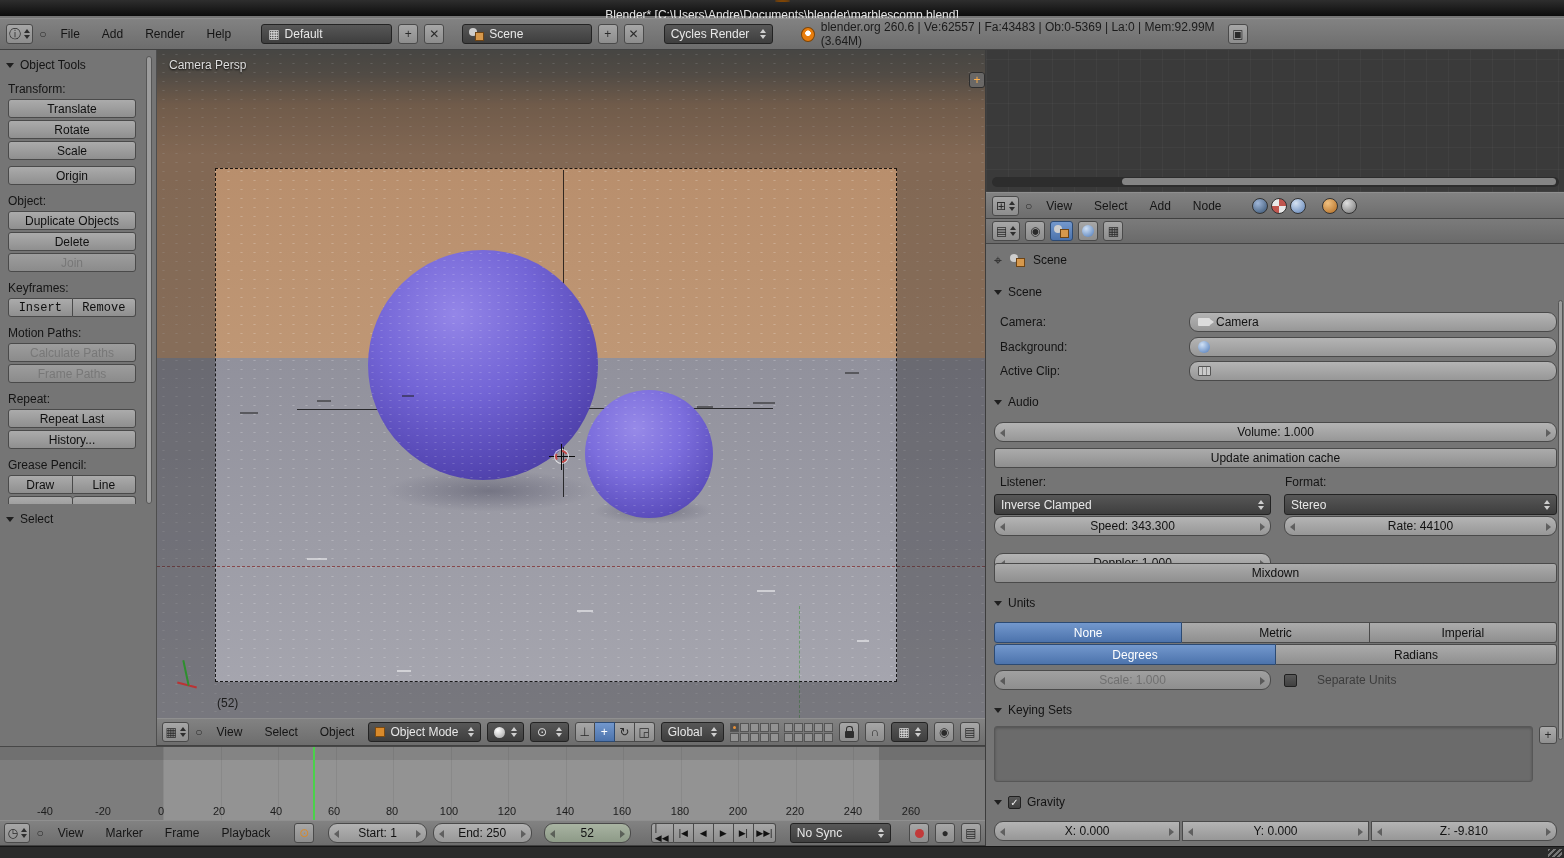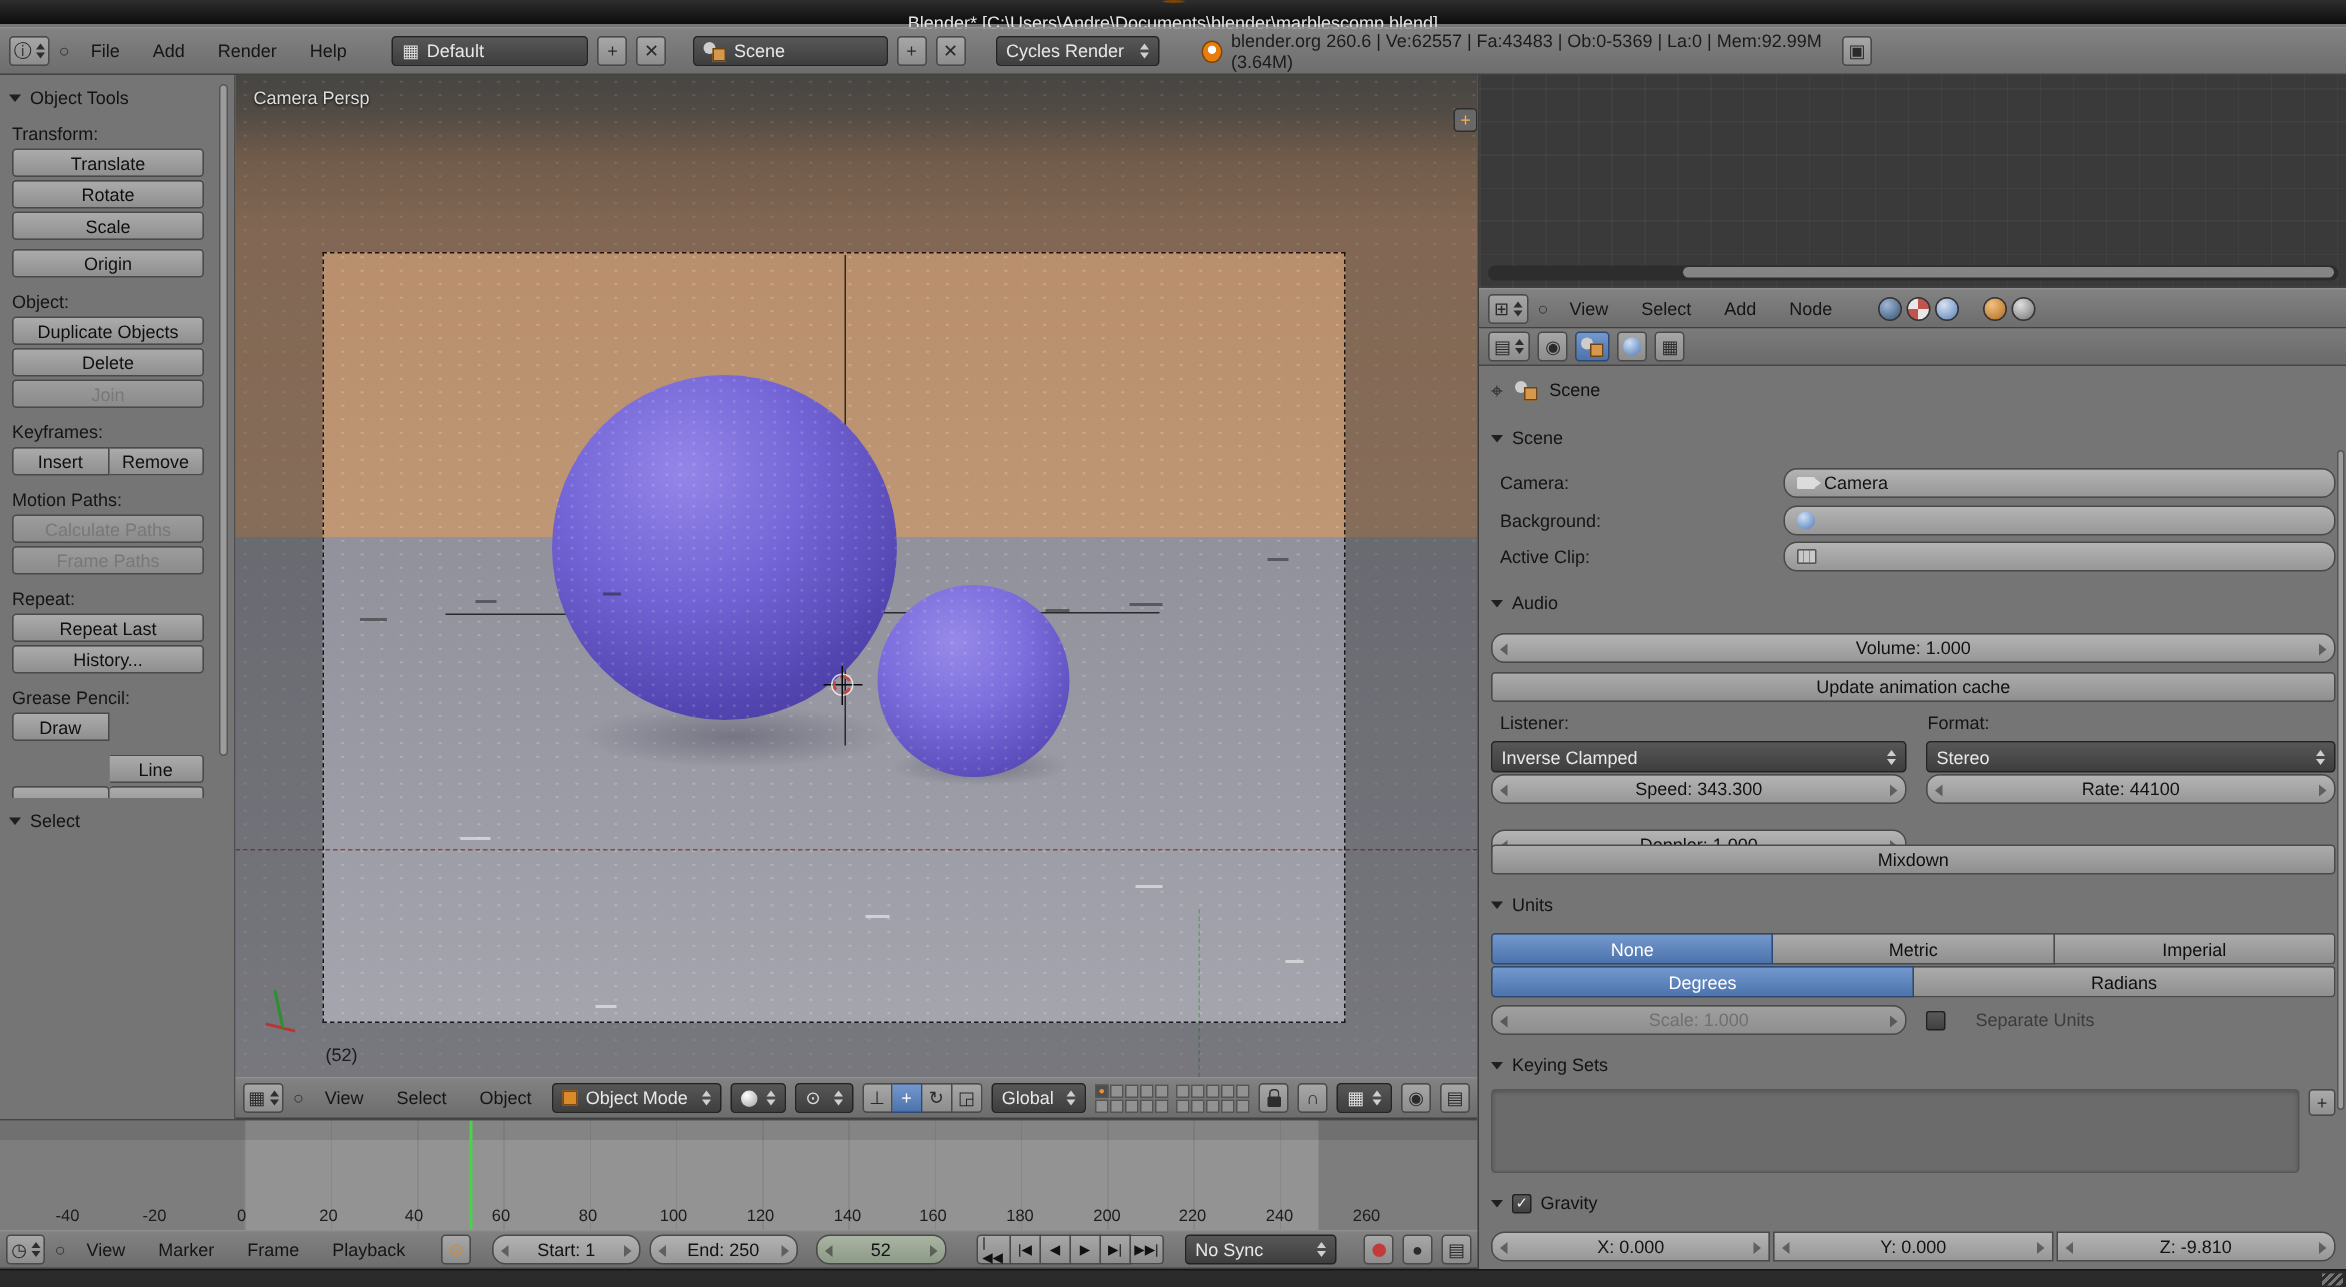--- a/index.html
+++ b/index.html
@@ -187,37 +187,37 @@
     <div class="light-btn" style="width:128px;margin:0 0 2px 4px;">Rotate</div>
     <div class="light-btn" style="width:128px;margin:0 0 6px 4px;">Scale</div>
     <div class="light-btn" style="width:128px;margin:0 0 2px 4px;">Origin</div>
 
     <div class="flabel" style="margin:9px 0 3px 4px;">Object:</div>
     <div class="light-btn" style="width:128px;margin:0 0 2px 4px;">Duplicate Objects</div>
     <div class="light-btn" style="width:128px;margin:0 0 2px 4px;">Delete</div>
     <div class="light-btn disabled" style="width:128px;margin:0 0 2px 4px;">Join</div>
 
     <div class="flabel" style="margin:9px 0 3px 4px;">Keyframes:</div>
-    <div style="display:flex;margin-left:4px;width:128px;">
+    <div style="display:flex;margin-left:4px;width:128px;font-family:Liberation Mono, monospace;">
       <div class="light-btn" style="flex:1;border-radius:3px 0 0 3px;">Insert</div>
       <div class="light-btn" style="flex:1;border-radius:0 3px 3px 0;border-left:0;">Remove</div>
     </div>
 
     <div class="flabel" style="margin:9px 0 3px 4px;">Motion Paths:</div>
     <div class="light-btn disabled" style="width:128px;margin:0 0 2px 4px;">Calculate Paths</div>
     <div class="light-btn disabled" style="width:128px;margin:0 0 2px 4px;">Frame Paths</div>
 
     <div class="flabel" style="margin:9px 0 3px 4px;">Repeat:</div>
     <div class="light-btn" style="width:128px;margin:0 0 2px 4px;">Repeat Last</div>
     <div class="light-btn" style="width:128px;margin:0 0 2px 4px;">History...</div>
 
     <div class="flabel" style="margin:9px 0 3px 4px;">Grease Pencil:</div>
     <div style="display:flex;margin-left:4px;width:128px;">
       <div class="light-btn" style="flex:1;border-radius:3px 0 0 3px;">Draw</div>
-      <div class="light-btn" style="flex:1;border-radius:0 3px 3px 0;border-left:0;margin-top:28px;">Line</div>
+      <div class="light-btn" style="flex:1;border-radius:0 3px 3px 0;border-left:0;">Line</div>
     </div>
     <div style="display:flex;margin:2px 0 0 4px;width:128px;height:8px;overflow:hidden;">
       <div class="light-btn" style="flex:1;"></div>
       <div class="light-btn" style="flex:1;border-left:0;"></div>
     </div>
 
     <div class="panel-hdr" style="margin:8px 0 0 2px;">
       <span class="tri"></span>
       <span>Select</span>
     </div>

